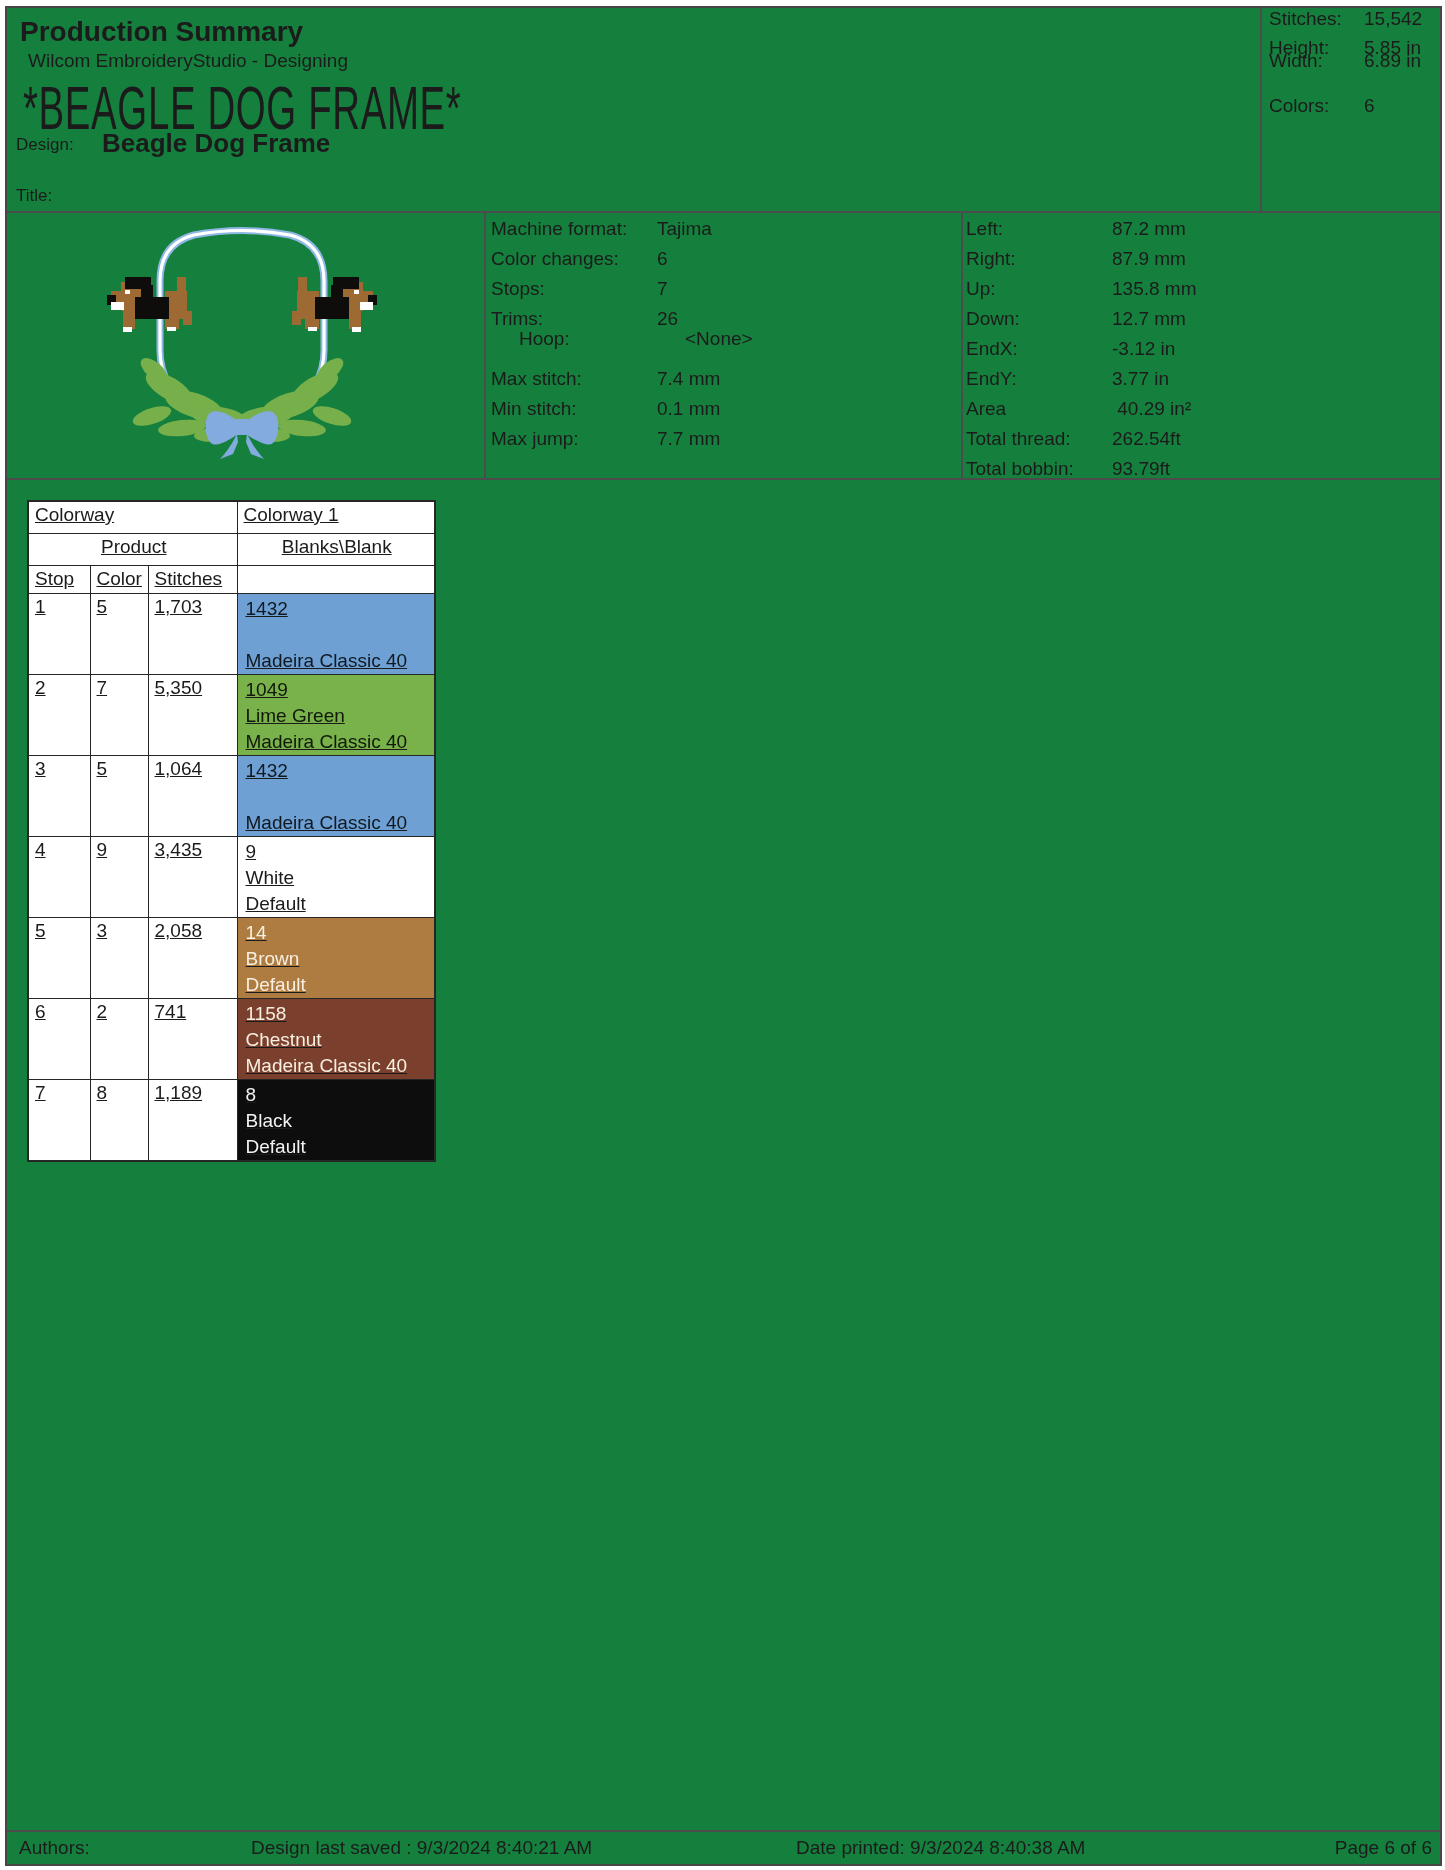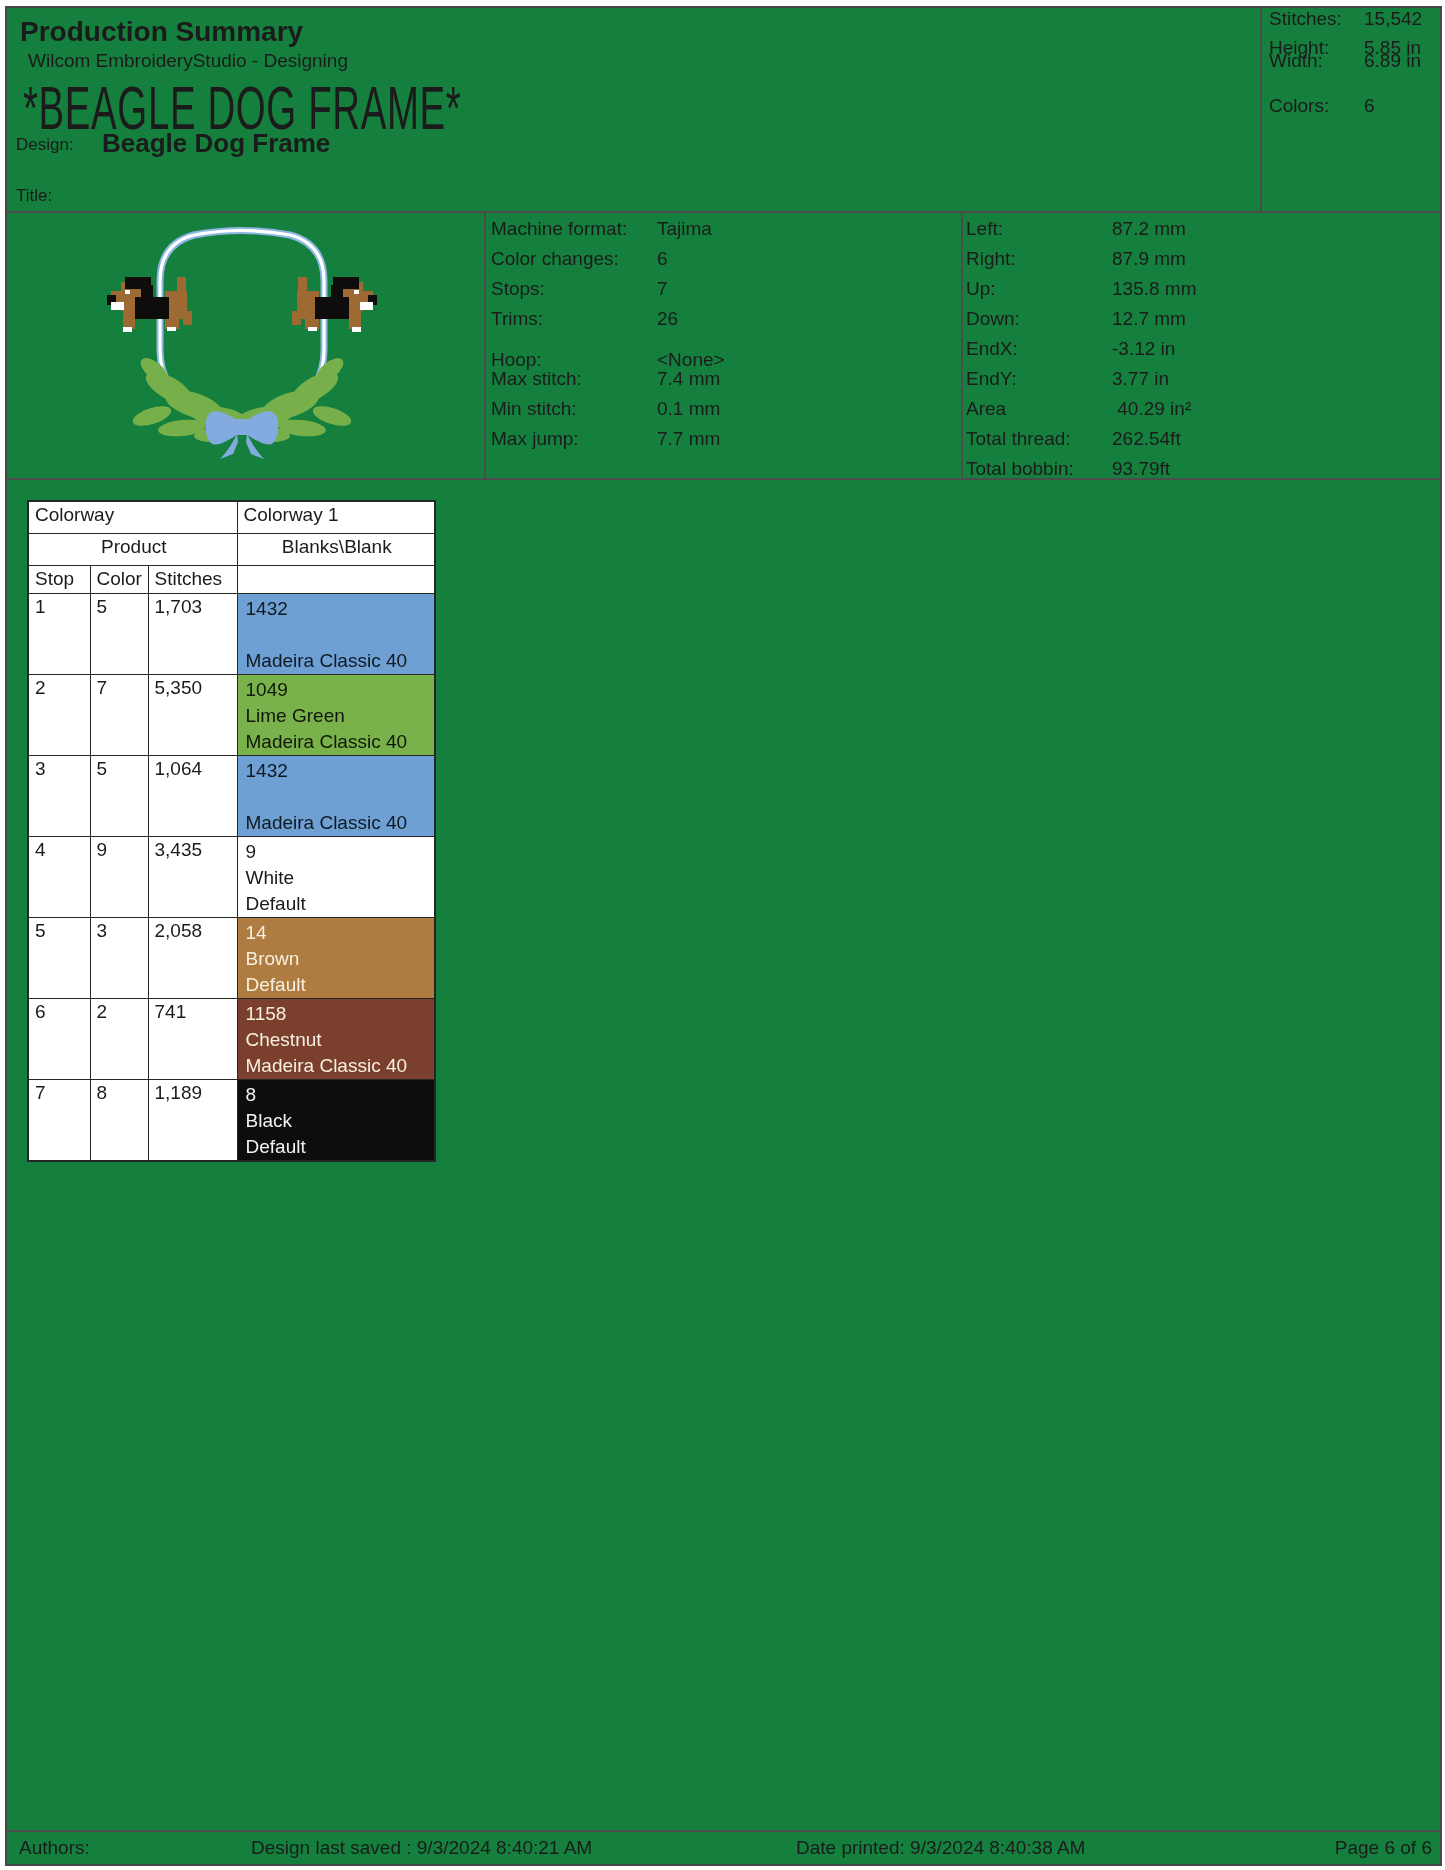--- a/index.html
+++ b/index.html
@@ -11,21 +11,21 @@
   .vline{position:absolute;width:2px;background:#4c4c4c;}
   .doc-title{font-size:28px;font-weight:bold;letter-spacing:0px;}
   .doc-subtitle{font-size:19px;}
   .big-name{font-size:62px;font-weight:500;transform:scaleX(0.62);transform-origin:left top;white-space:nowrap;letter-spacing:1px;}
   .design-name{font-size:26px;font-weight:bold;}
   .stats-box{position:absolute;top:0;right:0;width:178px;height:203px;border-left:2px solid #4c4c4c;}
   .info-row{position:absolute;left:0;right:0;height:30px;}
   .info-label{position:absolute;left:0;top:0;font-size:19px;white-space:pre;}
   .info-value{position:absolute;top:0;font-size:19px;white-space:pre;}
   table.cw{border-collapse:collapse;table-layout:fixed;background:#fff;}
-  table.cw td{border:1.5px solid #262626;vertical-align:top;font-size:19px;padding:2px 4px 0 6px;overflow:hidden;}
+  table.cw td{border:1.5px solid #262626;vertical-align:top;font-size:19px;padding:2px 4px 0 6px;overflow:hidden;text-decoration:underline;}
   table.cw{border:2px solid #262626;}
   .swcell{padding:0 !important;}
   .swatch-inner{width:100%;height:100%;padding:2px 0 0 8px;box-sizing:border-box;}
   .swline{height:26px;font-size:19px;line-height:26px;white-space:pre;}
   .footer-band{position:absolute;left:0;right:0;bottom:0;top:1822px;}
   .footer-text{position:absolute;top:7px;font-size:19px;white-space:pre;}
 </style>
 </head>
 <body style="--frame: #8fb7e4; --leaf: #77b04a; --bow: #84abdf; --dbrown: #9d6a34; --dblack: #0f0d0b; --dwhite: #ffffff;">
 
@@ -122,21 +122,21 @@
         <span class="info-value" style="left: 166px;">6</span>
       </div>
       <div class="info-row" style="top: 60px;">
         <span class="info-label" style="left: 0px;">Stops:</span>
         <span class="info-value" style="left: 166px;">7</span>
       </div>
       <div class="info-row" style="top: 90px;">
         <span class="info-label" style="left: 0px;">Trims:</span>
         <span class="info-value" style="left: 166px;">26</span>
       </div>
-      <div class="info-row" style="top: 131px;">
+      <div class="info-row" style="top: 110px; margin-left: 28px;">
         <span class="info-label" style="left: 0px;">Hoop:</span>
         <span class="info-value" style="left: 166px;">&lt;None&gt;</span>
       </div>
       <div class="info-row" style="top: 150px;">
         <span class="info-label" style="left: 0px;">Max stitch:</span>
         <span class="info-value" style="left: 166px;">7.4 mm</span>
       </div>
       <div class="info-row" style="top: 180px;">
         <span class="info-label" style="left: 0px;">Min stitch:</span>
         <span class="info-value" style="left: 166px;">0.1 mm</span>

